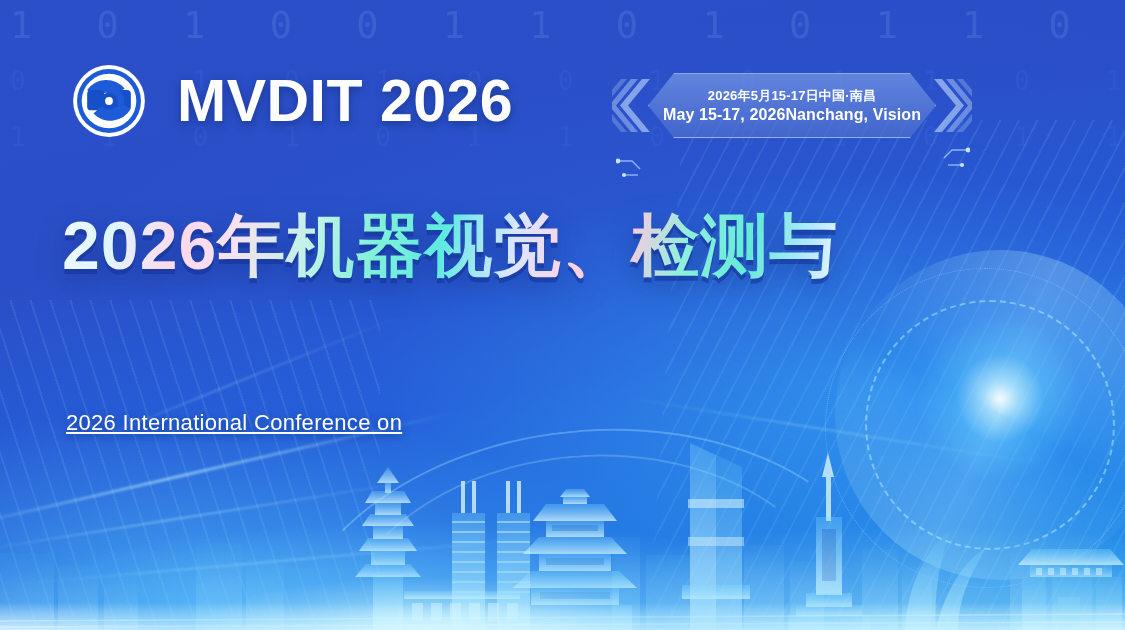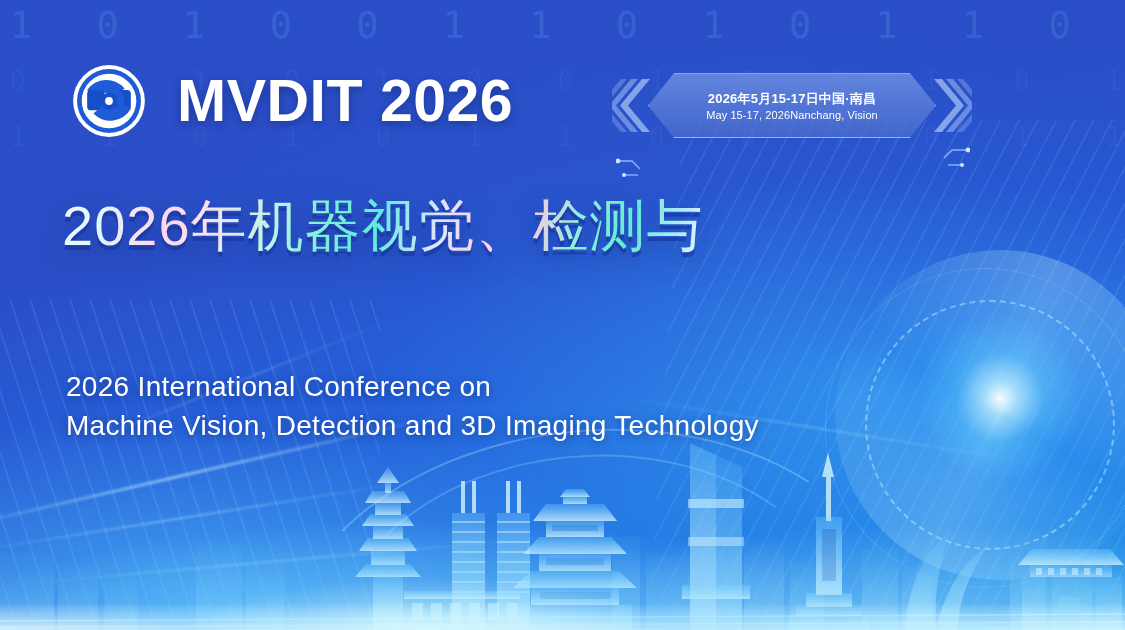--- a/index.html
+++ b/index.html
@@ -97,37 +97,38 @@
   .badge-wrap{ position:absolute; left:612px; top:73px; width:360px; height:65px; }
   .badge{
     position:absolute; left:36px; top:0; width:288px; height:65px;
     background:linear-gradient(180deg, rgba(116,150,228,0.75) 0%, rgba(77,110,205,0.68) 100%);
     border:1px solid rgba(185,210,255,0.60);
     clip-path:polygon(26px 0, calc(100% - 26px) 0, 100% 50%, calc(100% - 26px) 100%, 26px 100%, 0 50%);
     display:flex; flex-direction:column; align-items:center; justify-content:center; gap:1px;
   }
   .badge-row{ display:flex; align-items:baseline; white-space:nowrap; color:#ffffff; }
   .badge-cn{ font-size:13px; font-weight:700; letter-spacing:.2px; }
-  .badge-en{ font-size:11px; font-weight:400; letter-spacing:.1px; }
+  .badge-en{ font-size:16px; font-weight:700; letter-spacing:.1px; }
 
   .chev{ position:absolute; top:6px; width:40px; height:53px; pointer-events:none; }
   .chev.left{ left:0; }
   .chev.right{ right:0; }
 
   .dots{ position:absolute; pointer-events:none; }
   .dots.l{ left:4px; top:84px; }
   .dots.r{ right:2px; top:72px; }
 
   
   .title-cn{
     position:absolute; left:62px; width:1010px;
     font-family:"Liberation Sans","DejaVu Sans", sans-serif;
-    font-weight:400;
-    font-size:56px; line-height:95px; letter-spacing:1px;
+    font-weight:700;
+    font-size:68px; line-height:95px; letter-spacing:1px;
     white-space:nowrap;
+    margin-top:20px;
   }
   .title-cn .g{
     background-image:linear-gradient(103deg,
         #f0fbff 0%, #dff6ff 7%, #ffd9ea 16%, #f6e2f2 23%,
         #bdf3e6 33%, #7ef0d8 41%, #5fe9e2 49%,
         #d9e6ff 58%, #ffd3e6 66%, #ffc9e0 72%,
         #8df0dc 80%, #63ead8 88%, #bdeaff 96%, #eafaff 100%);
     -webkit-background-clip:text; background-clip:text;
     -webkit-text-fill-color:transparent; color:transparent;
     filter:drop-shadow(0 5px 0 rgba(20,50,150,.55)) drop-shadow(0 8px 14px rgba(10,30,100,.35));
@@ -136,25 +137,26 @@
   .line2{ top:272px; }
   .line2 .g{
     background-image:linear-gradient(100deg,
         #5ef0e6 0%, #67f0e4 8%, #d9e8ff 15%, #ffd4e8 22%,
         #f3e6fa 30%, #dff7f2 37%, #8ff0dd 45%,
         #5fe9e4 54%, #7ceee0 62%, #e6f2ff 70%,
         #ffd3e8 78%, #ffc6de 84%, #9cf1e0 92%, #5ee9e6 100%);
   }
 
   .subtitle{
-    position:absolute; left:66px; top:367px;
+    position:absolute; left:66px; top:403px;
     color:#ffffff; font-weight:400;
-    font-size:28px; line-height:39px; letter-spacing:.3px;
+    font-size:22px; line-height:39px; letter-spacing:.3px;
     text-shadow:0 2px 9px rgba(10,35,100,.55);
     white-space:nowrap;
+    text-decoration:underline;
   }
 </style>
 </head>
 <body>
 
 <div class="banner">
 
   <div class="bg-binary b1" style="top:4px">1 0 1 0 0 1 1 0 1 0 1 1 0 0 1 0 1 0 1</div>
   <div class="bg-binary b2" style="top:52px">0 1 1 0 1 0 0 1 0 1 1 0 1 0 0 1 1 0 1</div>
   <div class="bg-binary b2" style="top:108px">1 1 0 1 0 1 1 0 0 1 0 1 1 0 1 0 0 1 0</div>
@@ -395,16 +397,15 @@
         <circle cx="36" cy="20" r="2" fill="#cfe2ff"></circle>
     </svg>
   </div>
 
   <div class="title-cn line1">
     <span class="g">2026年机器视觉、检测与</span>
   </div>
 
   <div class="subtitle">
     <div>2026 International Conference on</div>
-    <div>Machine Vision, Detection and 3D Imaging Technology</div>
   </div>
 
 </div>
 
 </body></html>

